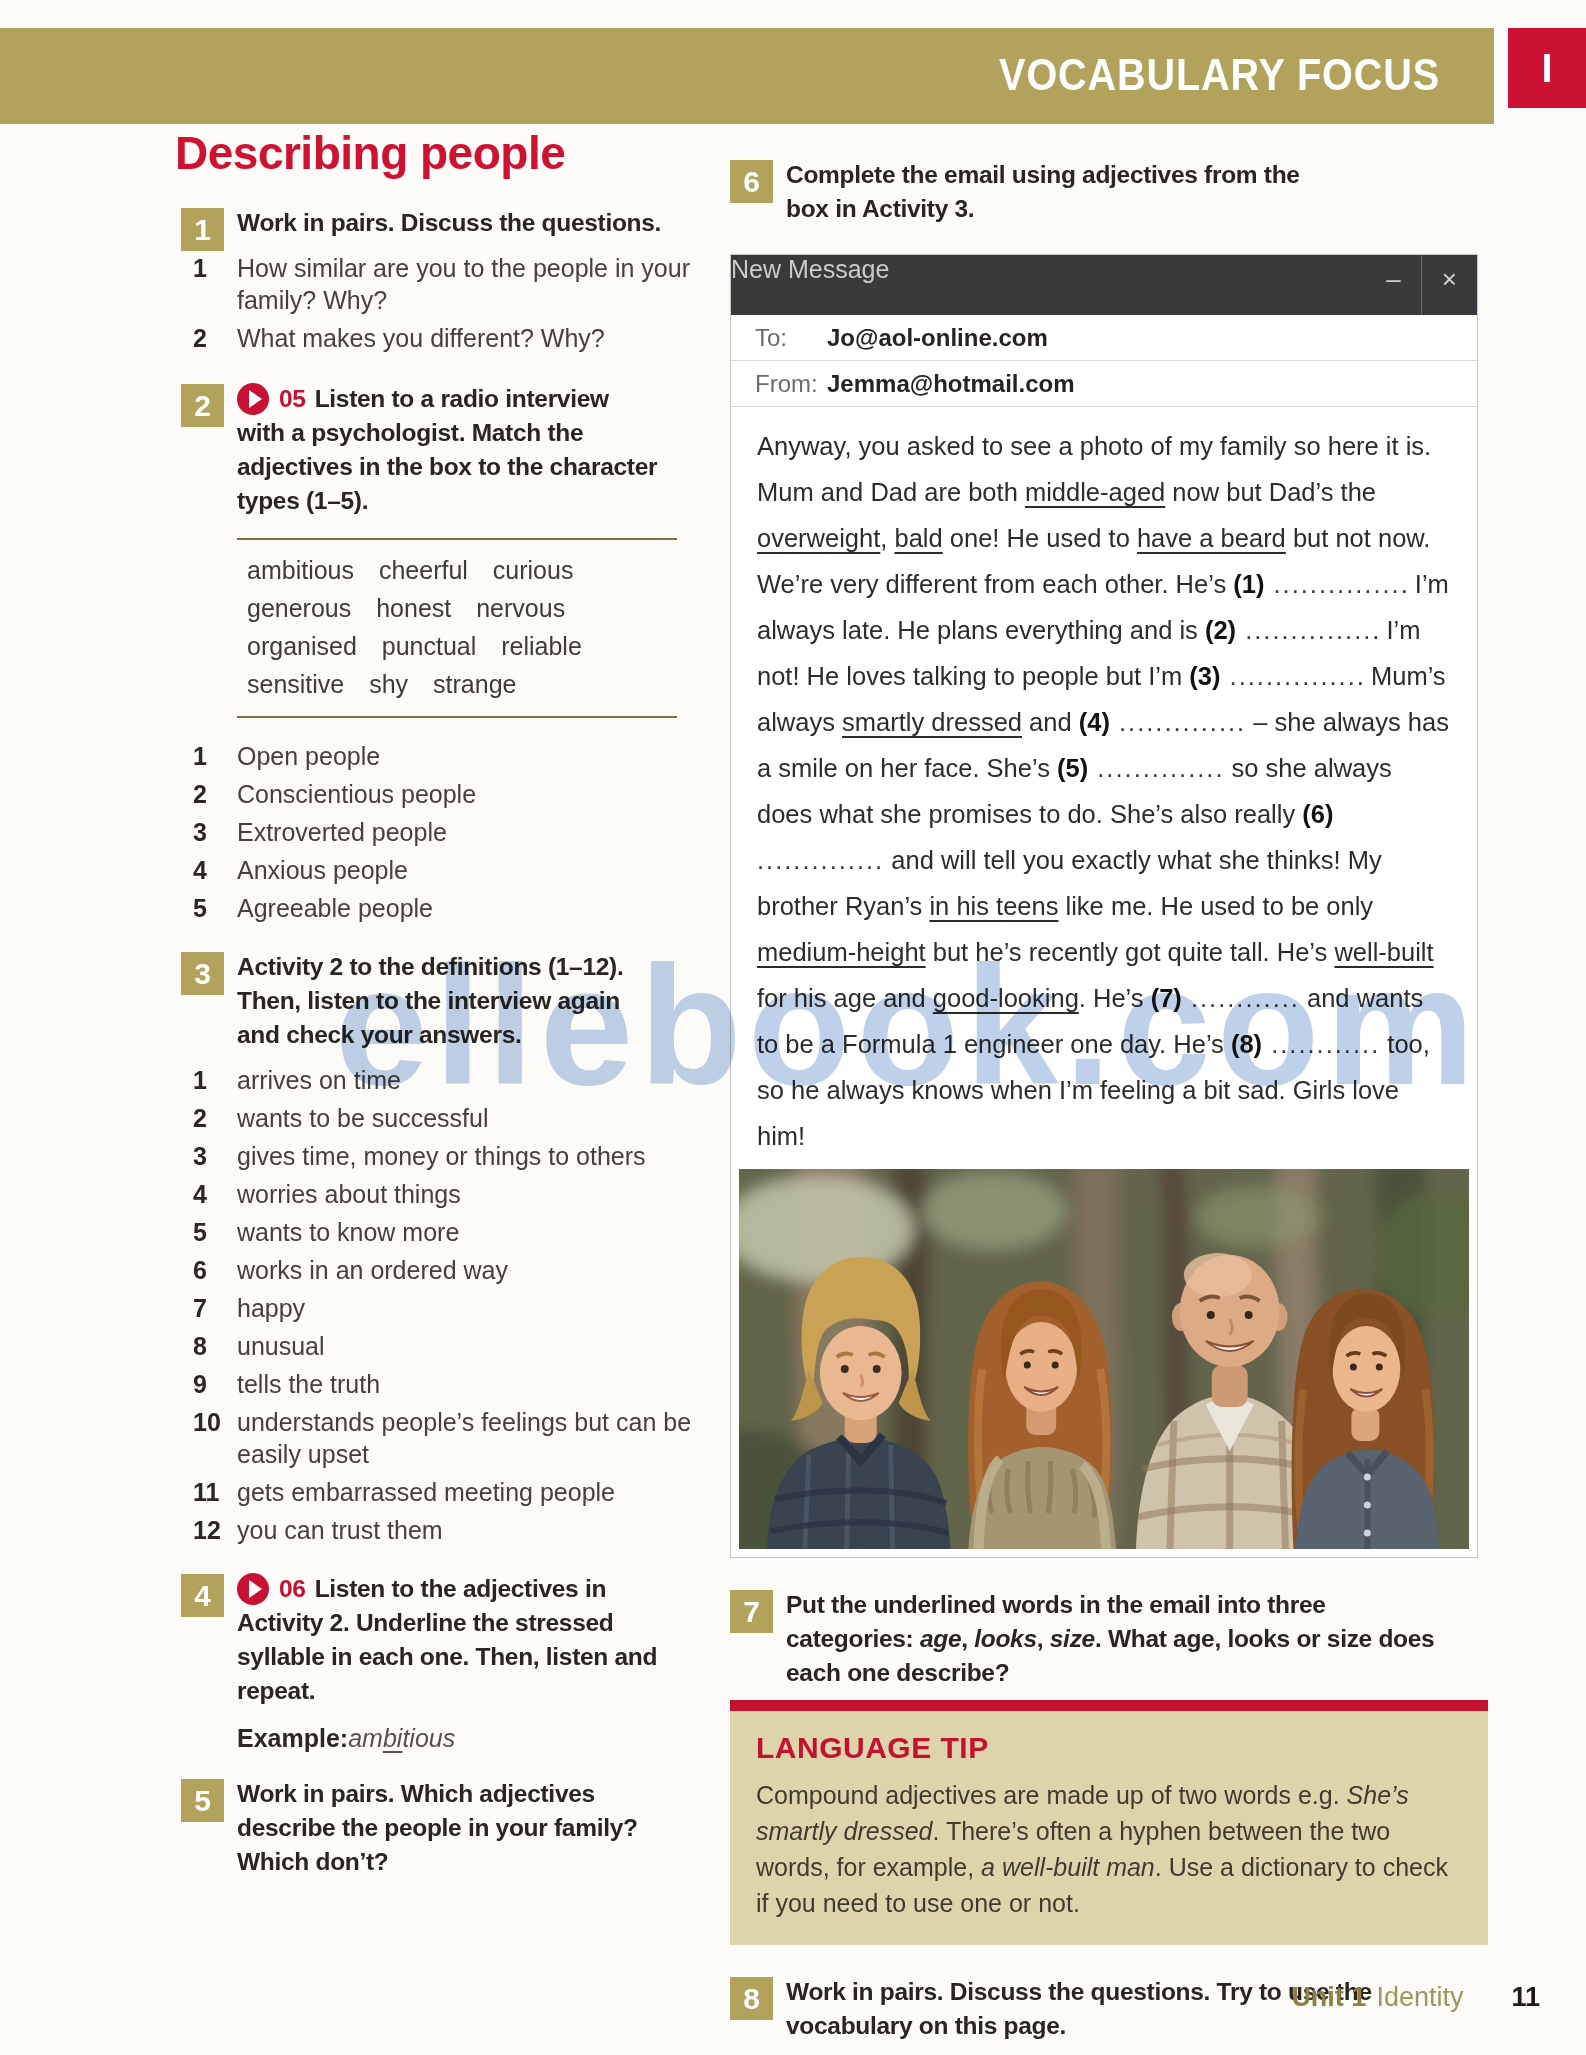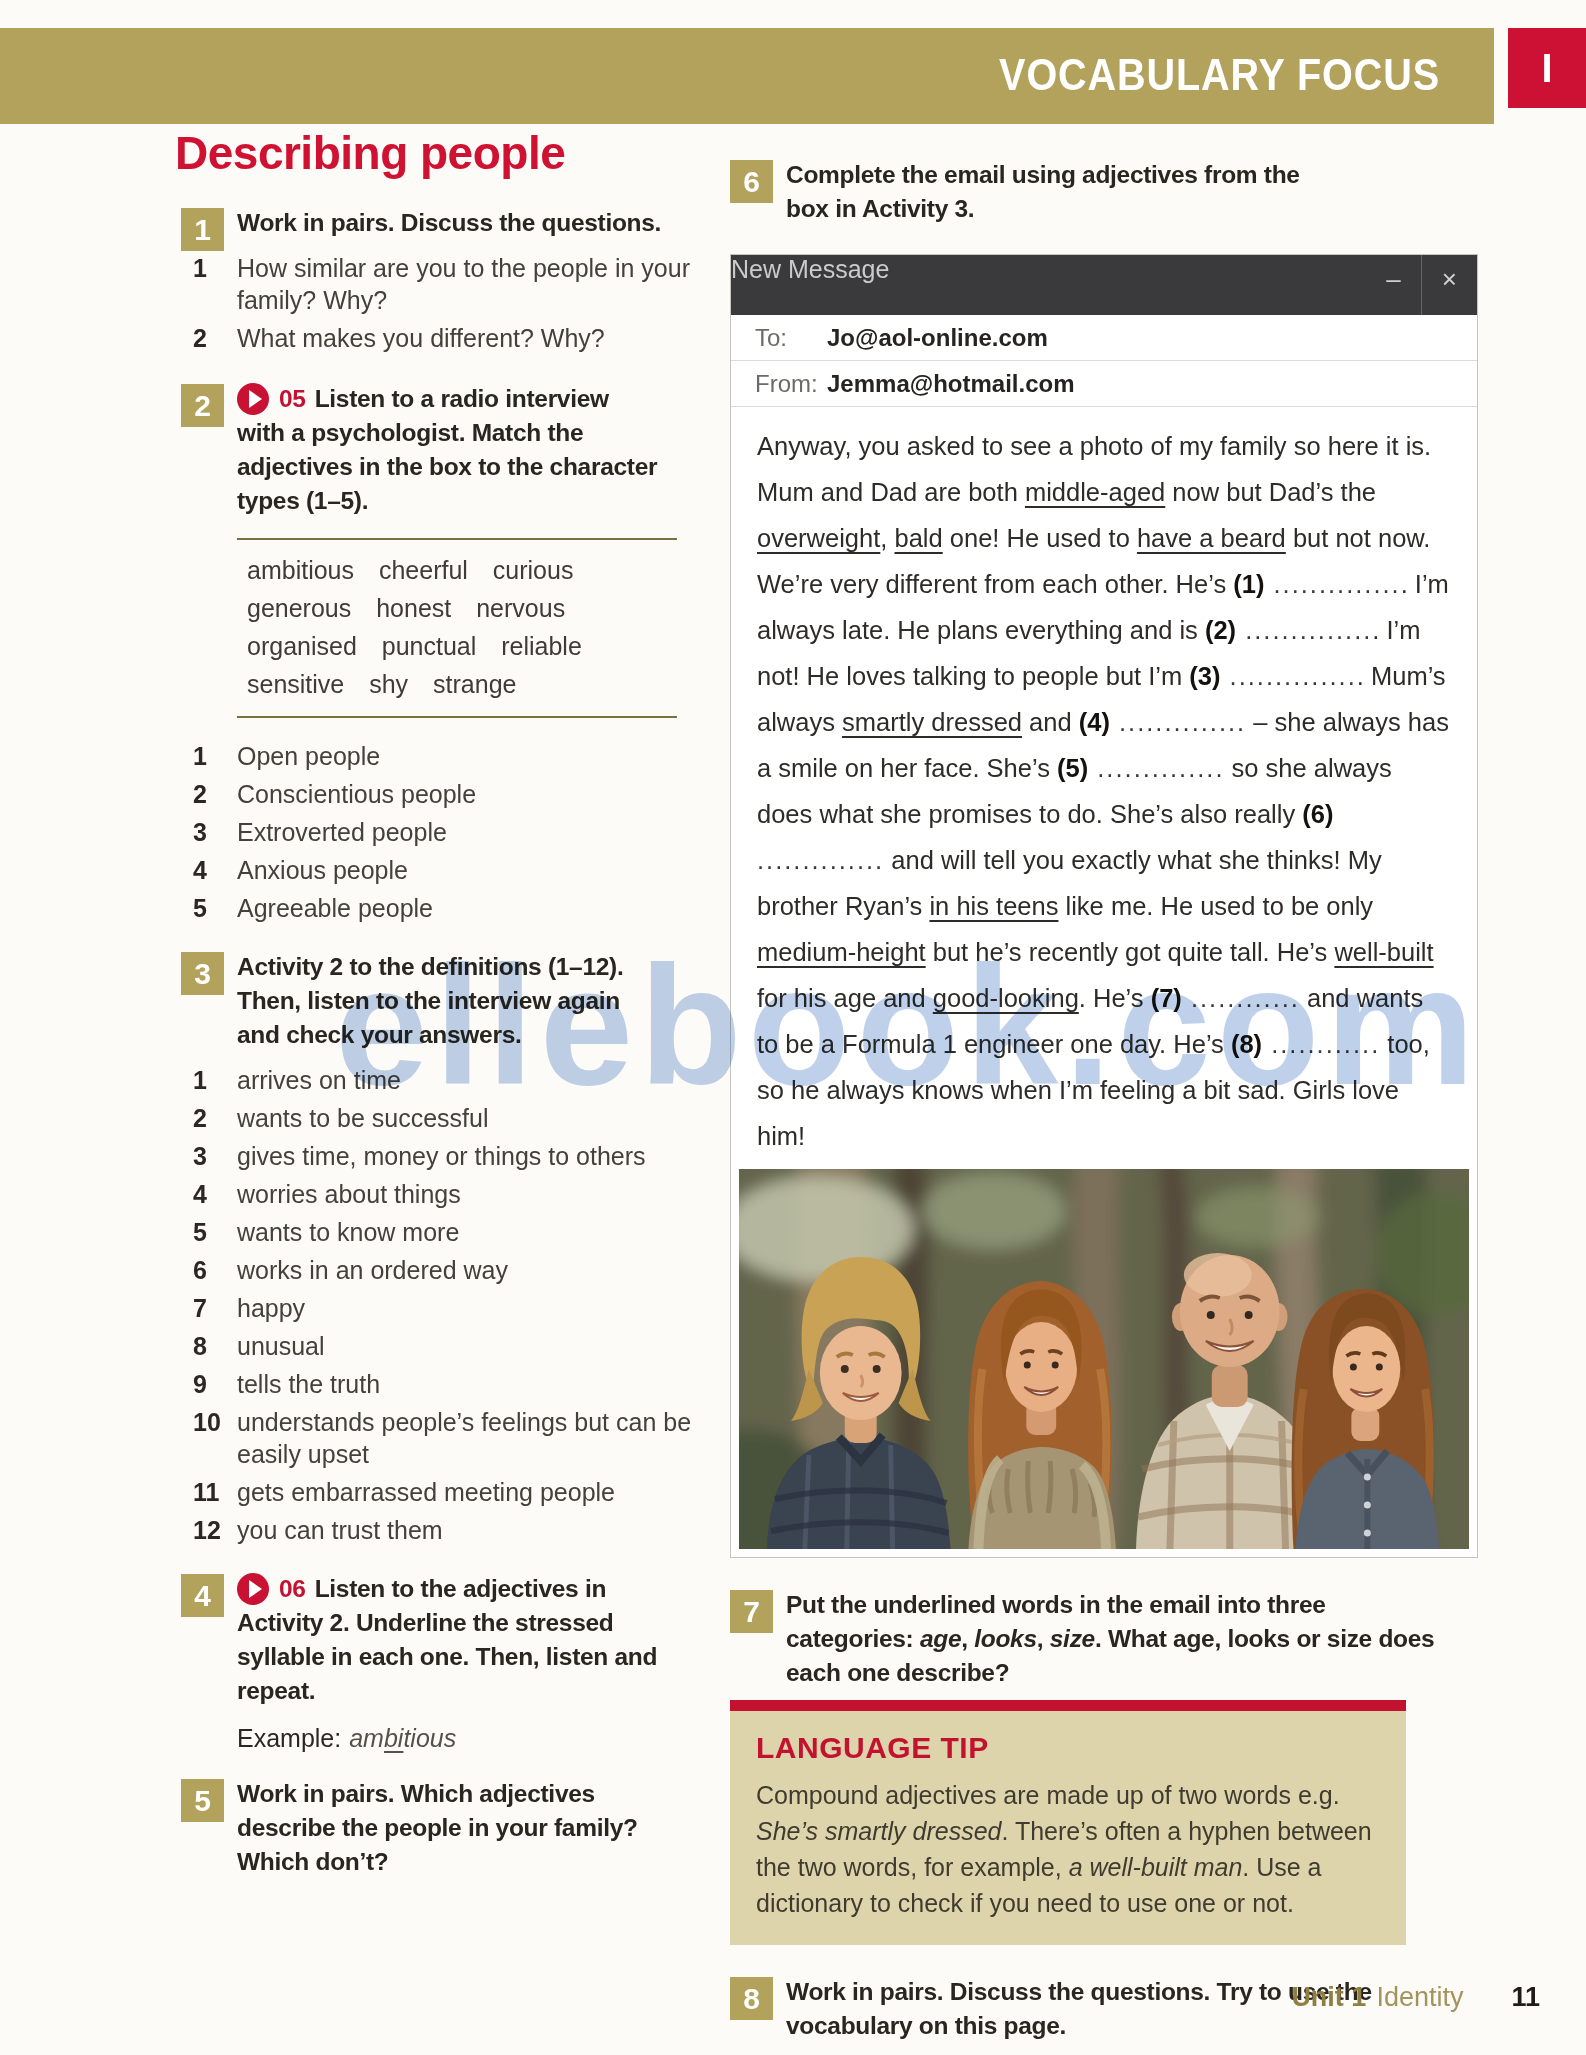--- a/index.html
+++ b/index.html
@@ -51,42 +51,42 @@
   .qlist .n { flex:0 0 56px; width:56px; box-sizing:border-box; padding-left:12px; font-weight:bold; color:#2b2724; }
   .qlist .t { flex:1; }
 
   .adjbox {
     margin:20px 0 0 56px; width:430px; border-top:2px solid #7d7040; border-bottom:2px solid #7d7040;
     padding:11px 0 13px 10px;
   }
   .adjbox .bx { font-size:25px; line-height:38px; color:#3f3b37; word-spacing:18px; }
 
   .example { margin:16px 0 0 56px; font-size:25px; color:#2b2724; }
-  .example b { font-weight:normal; margin-right:8px; }
+  .example b { font-weight:bold; }
   .ex-word { font-style:italic; color:#56504a; }
   .stress { text-decoration:underline; text-underline-offset:4px; }
 
   
   .email { margin-top:28px; width:748px; box-sizing:border-box; border:1px solid #c6c4c1; background:#fff; }
   .email-head { height:60px; background:#3a3a3c; display:flex; }
   .email-title { color:#cbcbcb; font-size:25px; flex:1; }
   .win-btn { color:#cfcfcf; font-size:26px; padding:0 20px; line-height:48px; }
   .win-btn.close { border-left:1px solid #66666a; }
   .email-row { display:flex; align-items:center; height:45px; border-bottom:1px solid #dddbd8; padding-left:24px; font-size:24px; }
   .email-row .lbl { color:#6e6a66; width:72px; }
   .email-row .val { color:#262320; font-weight:bold; }
   .email-body { padding:16px 26px 10px 26px; font-size:25.5px; line-height:46px; color:#2e2b28; }
   .seg-b { font-weight:bold; color:#14110e; }
   .seg-u { text-decoration:underline; text-underline-offset:5px; text-decoration-thickness:2px; }
   .seg-g { color:#3a3733; letter-spacing:2px; }
   .photo { margin:0 8px 8px 8px; height:380px; position:relative; overflow:hidden; background:#64654c; }
   .photo svg { display:block; width:100%; height:100%; }
 
   
-  .tip { margin-top:10px; width:676px; }
+  .tip { margin-top:10px; width:758px; }
   .tip-bar { height:11px; background:#c31230; }
   .tip-box { background:#ddd4ab; padding:16px 26px 24px 26px; }
   .tip-title { color:#c31230; font-weight:bold; font-size:30px; letter-spacing:.5px; margin:4px 0 12px 0; }
   .tip-text { margin:0; font-size:25px; line-height:36px; color:#403b30; }
   .tip-text i { font-style:italic; }
 
   
   .footer { position:absolute; top:1982px; left:0; width:1540px; text-align:right; font-size:27px; white-space:nowrap; }
   .footer .unit { color:#8f7f43; font-weight:bold; }
   .footer .uname { color:#a3935c; margin-left:10px; }

